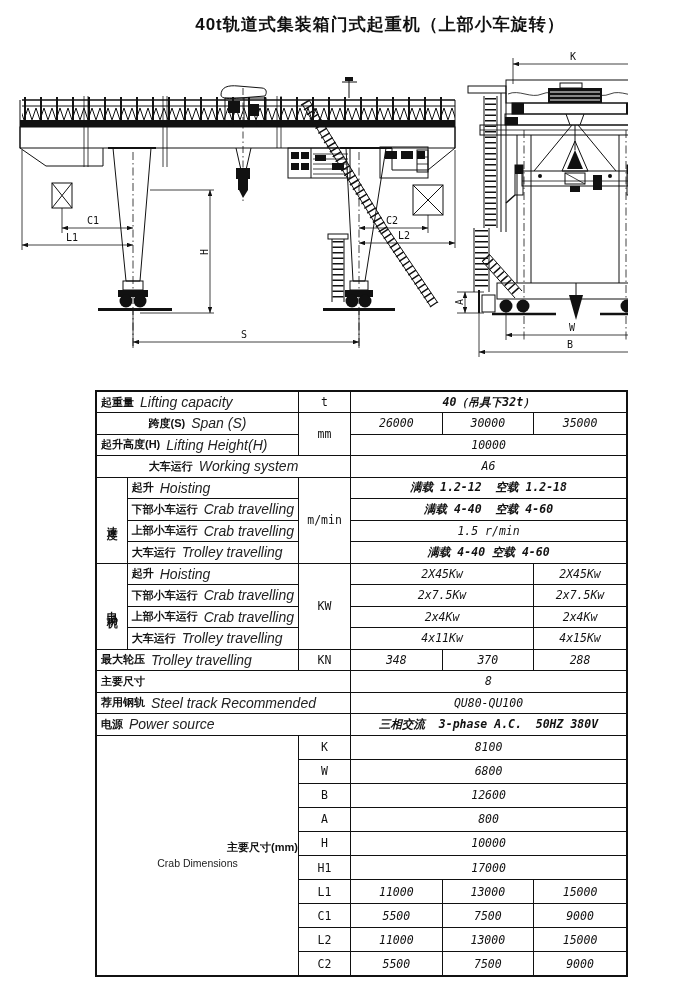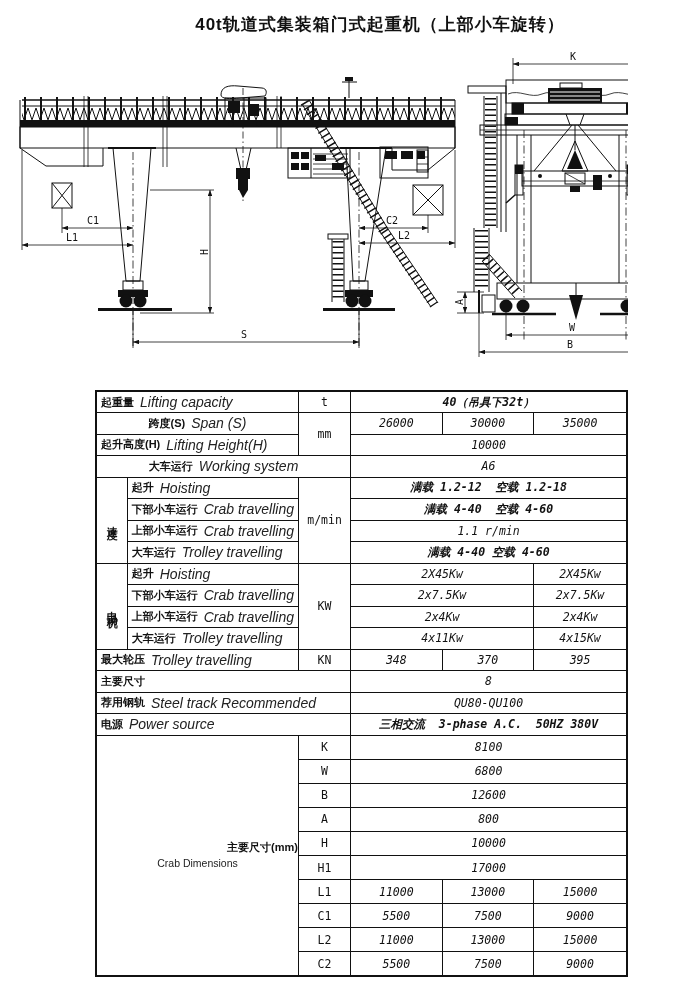--- a/index.html
+++ b/index.html
@@ -379,21 +379,21 @@
           </td>
       <td colspan="3"><span class="v vb">满载 4-40  空载 4-60</span></td>
     </tr>
     <tr class="r1">
       <td>
             <div class="lbl">
         <span class="zh">上部小车运行</span>
         <span class="en">Crab travelling</span>
             </div>
           </td>
-      <td colspan="3"><span class="v">1.1 r/min</span></td>
+      <td colspan="3"><span class="v">1.5 r/min</span></td>
     </tr>
     <tr class="r1">
       <td>
             <div class="lbl">
         <span class="zh">大车运行</span>
         <span class="en">Trolley travelling</span>
             </div>
           </td>
       <td colspan="3"><span class="v vb">满载 4-40 空载 4-60</span></td>
     </tr>
@@ -446,21 +446,21 @@
     <tr class="r1">
       <td colspan="2">
             <div class="lbl">
         <span class="zh">最大轮压</span>
         <span class="en">Trolley travelling</span>
             </div>
           </td>
       <td class="unit">KN</td>
       <td><span class="v">348</span></td>
       <td><span class="v">370</span></td>
-      <td><span class="v">395</span></td>
+      <td><span class="v">288</span></td>
     </tr>
 
     <tr class="r1">
       <td colspan="3">
             <div class="lbl">
         <span class="zh">主要尺寸</span>
             </div>
           </td>
       <td colspan="3"><span class="v">8</span></td>
     </tr>

